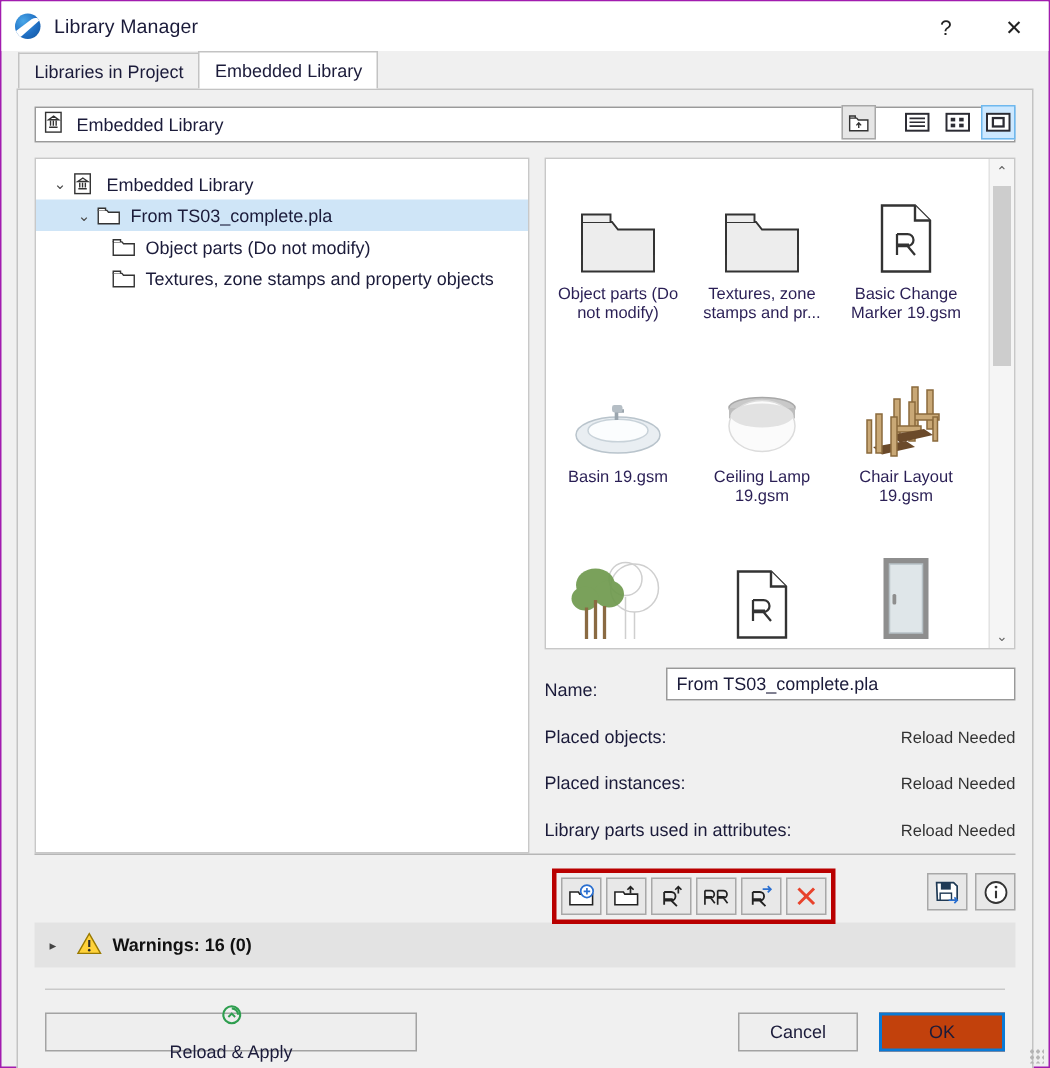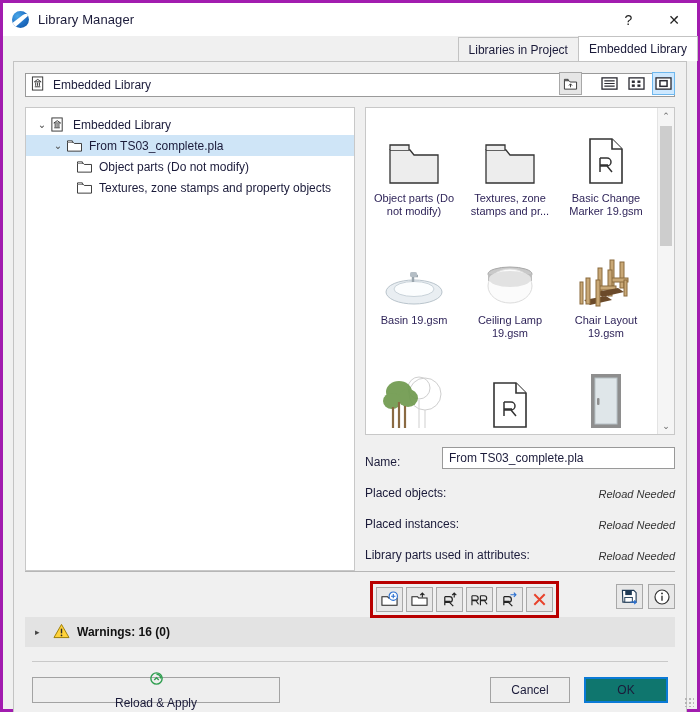--- a/index.html
+++ b/index.html
@@ -8,21 +8,21 @@
     font-family:"Liberation Sans", sans-serif;
     font-size:12px;
     color:#1b1b3a;
     background:#f0f0f0;
     overflow:hidden;
     position:relative;
   }
   .win{
     position:absolute;inset:0;
     background:#f0f0f0;
-    border:3px solid #a21caf;
+    border:1px solid #a21caf;
     box-sizing:border-box;
     display:flex;flex-direction:column;
   }
   
   .titlebar{
     height:33px;flex:0 0 33px;
     background:#ffffff;
     display:flex;align-items:center;
     padding:0 0 0 9px;
     box-sizing:border-box;
@@ -45,21 +45,21 @@
   .title-btns{margin-left:auto;display:flex;height:33px;}
   .tbtn{
     width:45px;height:33px;display:flex;align-items:center;justify-content:center;
     font-size:14px;color:#222;background:transparent;
   }
   .tbtn.close{width:46px;}
   
   .tabstrip{
     flex:0 0 25px;height:25px;position:relative;
     padding-left:11px;box-sizing:border-box;
-    display:flex;align-items:flex-end;justify-content:flex-end;
+    display:flex;align-items:flex-end;
   }
   .tab{
     height:24px;line-height:24px;padding:0 10px;font-size:12px;
     background:#f0f0f0;border:1px solid #c3c3c3;border-bottom:none;
     box-sizing:border-box;color:#1b1b3a;
     margin-right:-1px;position:relative;
   }
   .tab.active{
     background:#ffffff;height:25px;line-height:25px;z-index:3;
     border-color:#c3c3c3;
@@ -137,21 +137,21 @@
   }
   .sb .arr{height:16px;display:flex;align-items:center;justify-content:center;color:#666;font-size:9px;}
   .sb .arr.bot{position:absolute;bottom:0;left:0;right:0;}
   .sb .thumbbar{
     position:absolute;left:2px;right:2px;top:18px;height:120px;background:#cdcdcd;
   }
   
   .info{margin-top:12px;}
   .irow{display:flex;align-items:flex-end;height:22px;margin-bottom:9px;}
   .ilabel{flex:0 0 auto;font-size:12px;}
-  .ivalue{margin-left:auto;font-size:11px;font-style:italic;color:#333;}
+  .ivalue{margin-left:auto;font-size:11px;color:#333;}
   .namefield{
     margin-left:auto;width:233px;height:22px;background:#fff;border:1px solid #999;
     display:flex;align-items:center;padding-left:6px;box-sizing:border-box;font-size:12px;
   }
   
   .btmbar{
     margin:0 11px;height:46px;flex:0 0 46px;position:relative;
   }
   .sep{
     position:absolute;left:0;right:0;top:0;height:1px;background:#b6b6b6;
@@ -180,21 +180,21 @@
   .footer{
     flex:0 0 56px;display:flex;align-items:center;padding:0 18px;box-sizing:border-box;
   }
   .btn{
     height:26px;border:1px solid #a3a3a3;background:#eeeeee;
     display:flex;align-items:center;justify-content:center;font-size:12px;
     box-sizing:border-box;color:#1b1b3a;flex-direction:column;
   }
   .btn.reload{width:248px;gap:7px;}
   .btn.cancel{width:80px;margin-left:auto;}
-  .btn.ok{width:84px;margin-left:14px;border:2px solid #0a7ad6;background:#0f766e;}
+  .btn.ok{width:84px;margin-left:14px;border:2px solid #0a7ad6;background:#c2410c;}
   .grip{
     position:absolute;right:3px;bottom:2px;width:10px;height:10px;
     background-image:radial-gradient(#b0b0b0 40%,transparent 41%);
     background-size:4px 4px;opacity:.9;
   }
 </style>
 </head>
 <body>
 
 <div class="win">

